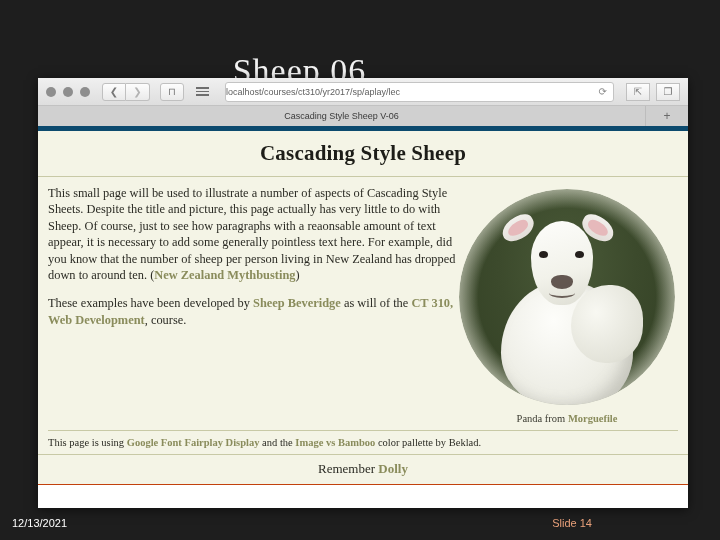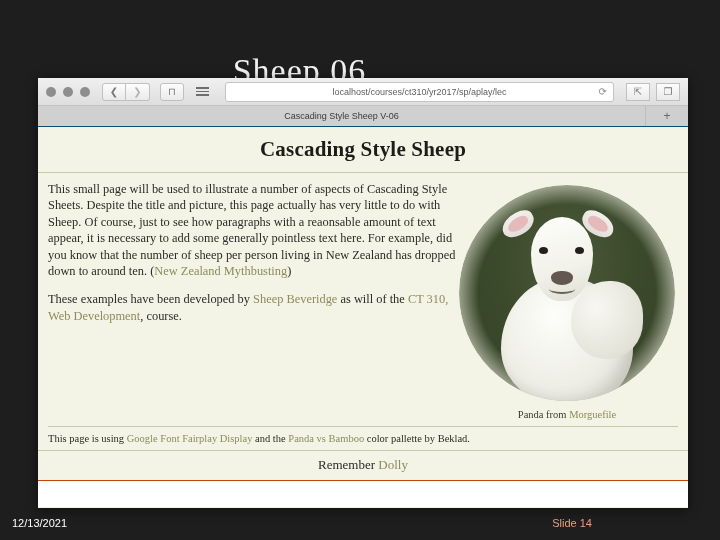--- a/index.html
+++ b/index.html
@@ -116,21 +116,21 @@
   .hamburger i { display:block; width: 13px; height: 1.5px; background: #6e6e6e; }
 
   .urlbar {
     flex: 1;
     height: 18px;
     background: #ffffff;
     border: 1px solid #c4c4c4;
     border-radius: 3px;
     display: flex;
     align-items: center;
-    justify-content: center;
+    justify-content: flex-start;
     position: relative;
     margin: 0 8px;
   }
   .url-text {
     font-size: 9px;
     color: #606060;
     white-space: nowrap;
     overflow: hidden;
     max-width: 88%;
     text-overflow: clip;
@@ -140,21 +140,21 @@
     right: 6px;
     font-size: 10px;
     color: #8a8a8a;
   }
   .right-btns { display: flex; gap: 6px; margin-left: 4px; }
 
   
   .tabbar {
     height: 20px;
     background: #bef264;
-    border-bottom: 1px solid #0c4a6e;
+    border-bottom: 5px solid #0c4a6e;
     display: flex;
     align-items: stretch;
     flex: 0 0 auto;
     position: relative;
   }
   .tab {
     flex: 1;
     background: #d0d0d0;
     border-right: 1px solid #bdbdbd;
     display: flex;
@@ -214,21 +214,21 @@
   .col-text { width: 408px; flex: 0 0 auto; }
   .col-img  { flex: 1; display: flex; flex-direction: column; align-items: center; }
 
   .para {
     font-size: 12.4px;
     line-height: 1.32;
     color: #2b2b24;
     margin: 0 0 12px 0;
     text-align: left;
   }
-  .lnk { color: #8a8c5c; font-weight: normal; }
+  .lnk { color: #8a8c5c; font-weight: bold; }
 
   .sheep-wrap {
     width: 216px;
     height: 216px;
     margin-top: 4px;
     border-radius: 50%;
     overflow: hidden;
     position: relative;
     background: #f4f4e6;
   }
@@ -408,21 +408,21 @@
               <div class="eye right"></div>
               <div class="muzzle"></div>
               <div class="mouth"></div>
             </div>
           </div>
           <div class="img-credit"><span>Panda from </span><span class="lnk">Morguefile</span></div>
         </div>
 
       </div>
 
-      <div class="page-footnote"><span>This page is using </span><span class="lnk">Google Font Fairplay Display</span><span> and the </span><span class="lnk">Panda vs Bamboo</span><span> color pallette by Beklad.</span></div>
+      <div class="page-footnote"><span>This page is using </span><span class="lnk">Google Font Fairplay Display</span><span> and the </span><span class="lnk">Image vs Bamboo</span><span> color pallette by Beklad.</span></div>
 
       <div class="remember"><span>Remember </span><span class="lnk">Dolly</span></div>
 
       <div class="page-tail"></div>
     </div>
 
   </div>
 
   <div id="slide-footer">
     <span id="slide-date">12/13/2021</span>

